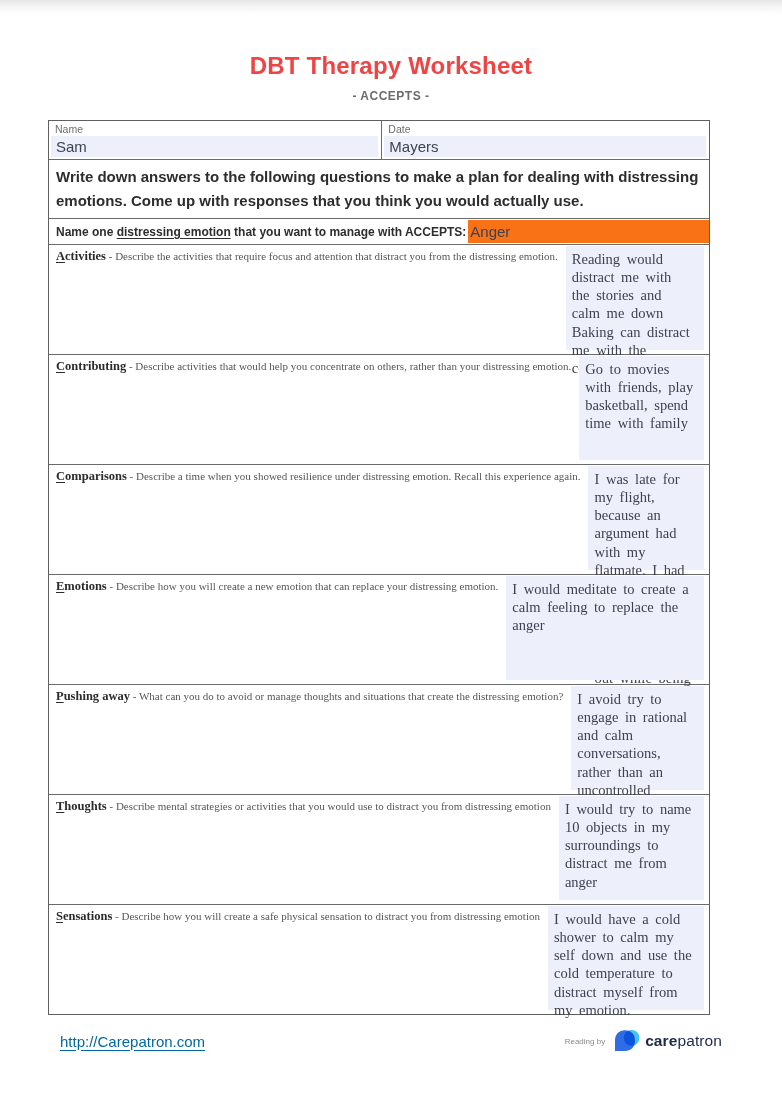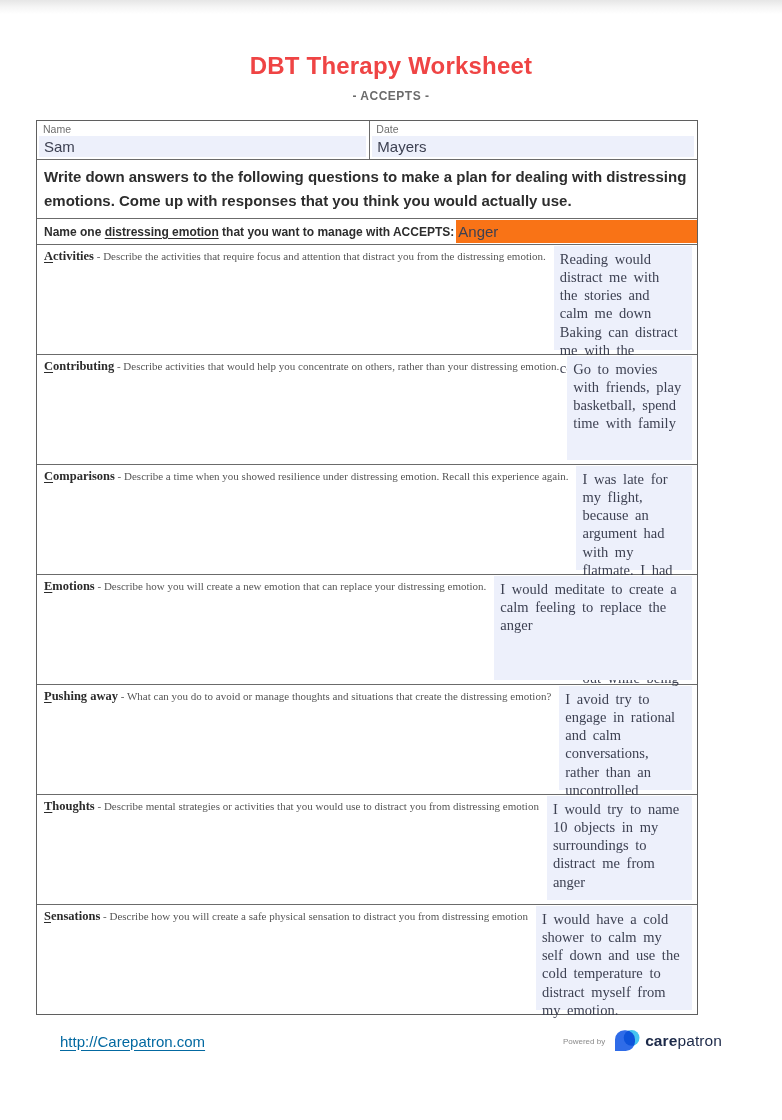--- a/index.html
+++ b/index.html
@@ -21,21 +21,21 @@
     letter-spacing: 0.2px;
   }
   .page-subtitle {
     margin-top: 9px;
     text-align: center;
     font-size: 12px; font-weight: bold; color: #6b6b6b;
     letter-spacing: 0.5px;
   }
   .sheet {
     width: 662px;
-    margin: 17px auto 0 36px;
+    margin: 17px auto 0 48px;
     border: 1.5px solid #5f5f5f;
     background: #ffffff;
   }
   .row { border-top: 1.4px solid #6b6b6b; }
   .row:first-child { border-top: none; }
 
   
   .nd-row { display: flex; height: 38px; }
   .nd-cell { flex: 1; display: flex; flex-direction: column; }
   .nd-cell.first { border-right: 1.4px solid #6b6b6b; flex: 0 0 50.5%; }
@@ -177,21 +177,21 @@
       <span class="sec-desc">- Describe how you will create a safe physical sensation to distract you from distressing emotion</span>
     </div>
     <div class="answer">I would have a cold shower to calm my self down and use the cold temperature to distract myself from my emotion.</div>
   </div>
 
 </div>
 
 <div class="footer">
   <a class="footer-link" href="#">http://Carepatron.com</a>
   <div class="brand">
-    <span class="powered-by">Powered by</span>
+    <span class="powered-by">Reading by</span>
     <span class="logo-icon">
       <svg width="27" height="24" viewBox="0 0 27 24">
         <path d="M2 22 V10.5 A9.2 9.2 0 0 1 11.2 1.3 h1.6 A9.2 9.2 0 0 1 22 10.5 v2.2 A9.2 9.2 0 0 1 12.8 21.9 z" fill="#2f6ce8"></path>
         <circle cx="18.6" cy="8.8" r="7.9" fill="#45c4f0" style="mix-blend-mode:multiply"></circle>
       </svg>
     </span>
     <span class="brand-text"><span class="bold">care</span><span>patron</span></span>
   </div>
 </div>
 

